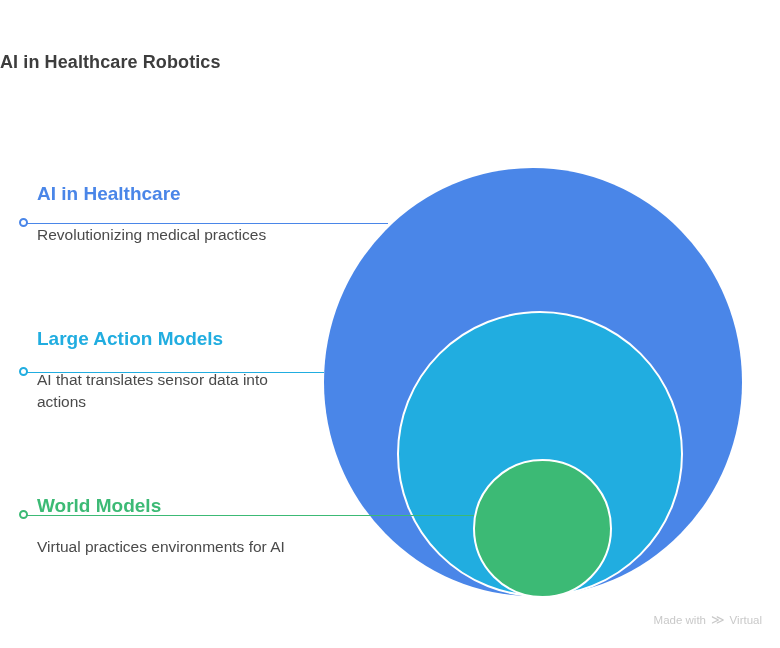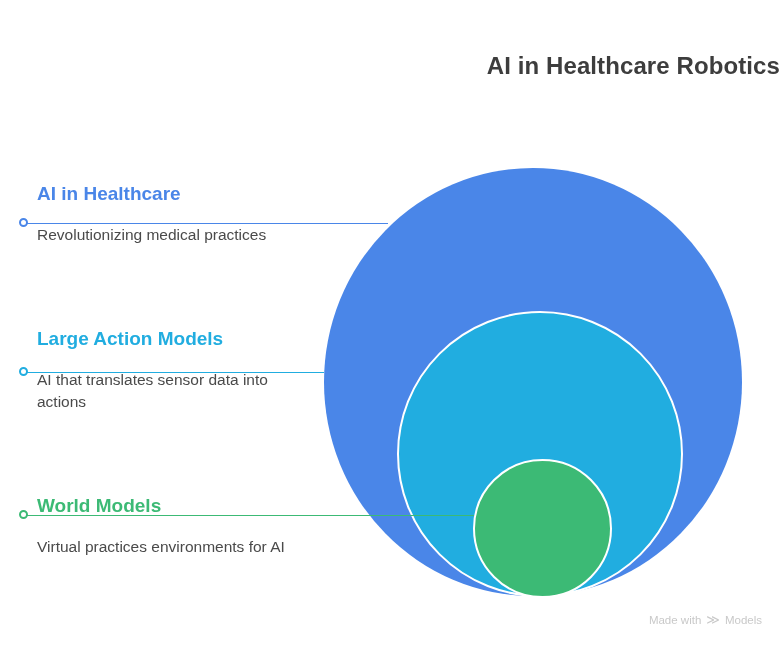--- a/index.html
+++ b/index.html
@@ -19,22 +19,22 @@
     position: absolute;
     inset: 0;
   }
 
   
   #chart-title {
     position: absolute;
     top: 52px;
     left: 0;
     width: 780px;
-    text-align: right;
-    font-size: 24px;
+    text-align: left;
+    font-size: 18px;
     font-weight: bold;
     color: #3d3d3d;
     letter-spacing: 0.1px;
   }
 
   
   #circles-group {
     position: absolute;
     left: 0;
     top: 0;
@@ -173,16 +173,16 @@
   </div>
 
   <div class="label-block" id="label-block-3">
     <p class="label-heading" id="label-heading-3">World Models</p>
     <p class="label-desc">Virtual practices environments for AI</p>
   </div>
 
   <div id="watermark">
     <span>Made with</span>
     <span id="napkin-logo-icon">≫</span>
-    <span>Models</span>
+    <span>Virtual</span>
   </div>
 
 </div>
 
 </body></html>

